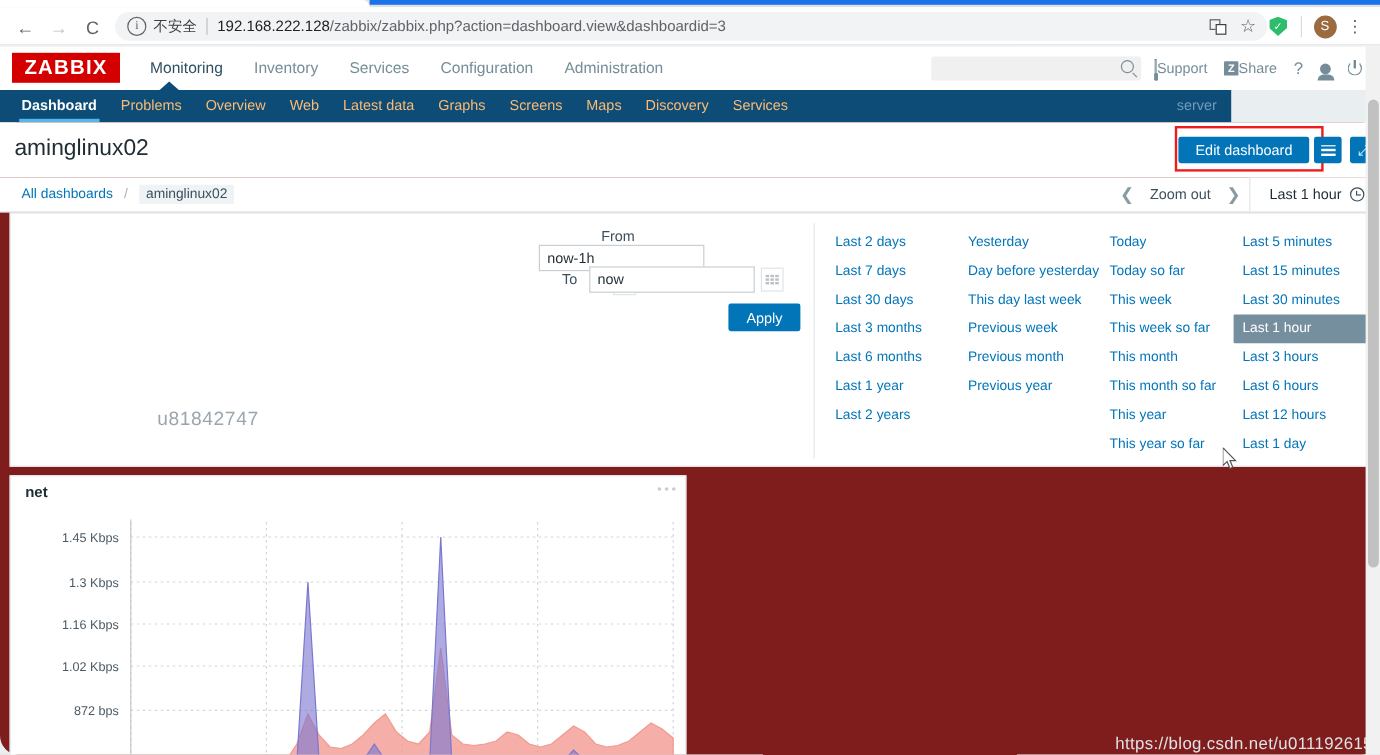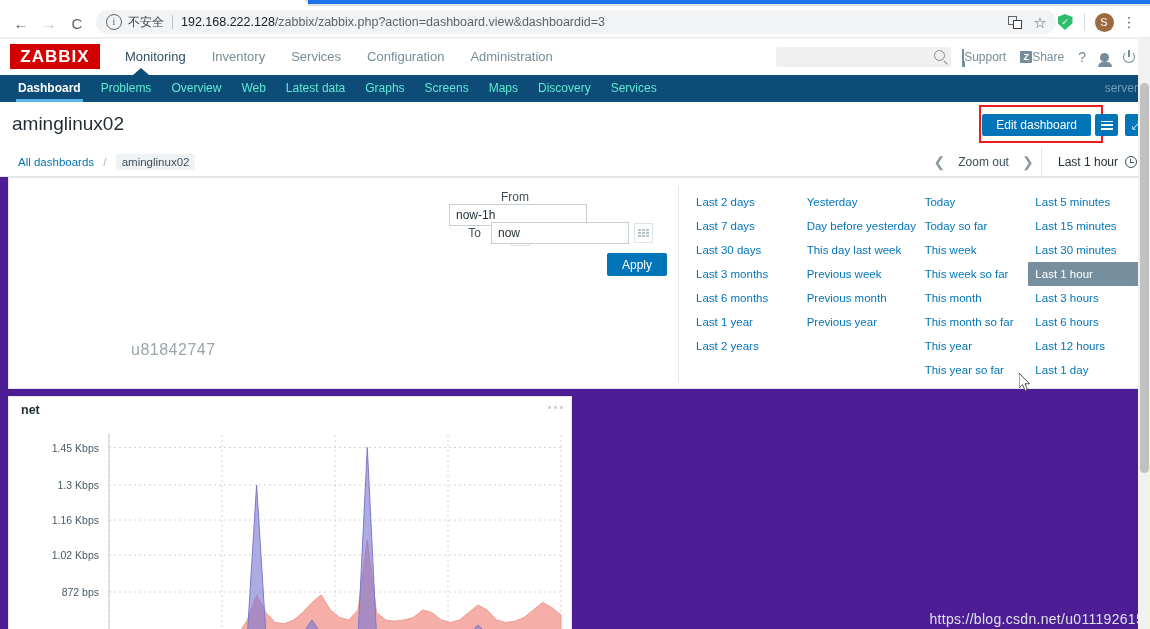--- a/index.html
+++ b/index.html
@@ -57,30 +57,30 @@
   .ic-headset:before{left:-1.5px;}
   .ic-headset:after{right:-1.5px;}
   .ic-zshare{width:12px;height:12px;background:#768d99;color:#fff;font-size:9px;font-weight:bold;display:flex;align-items:center;justify-content:center;border-radius:1px;}
   .ic-q{font-size:14px;color:#768d99;}
   .ic-user{width:9px;height:9px;border-radius:50%;background:#768d99;position:relative;}
   .ic-user:after{content:"";position:absolute;left:-2.5px;top:9px;width:14px;height:5px;background:#768d99;border-radius:7px 7px 0 0;}
   .ic-power{width:12px;height:12px;border:1.5px solid #768d99;border-radius:50%;border-top-color:transparent;position:relative;box-sizing:border-box;}
   .ic-power:after{content:"";position:absolute;left:4px;top:-2px;width:1.5px;height:7px;background:#768d99;}
 
   
-  .subnav{position:absolute;left:0;top:75px;width:1150px;height:27px;background:#0c4c76;}
+  .subnav{position:absolute;left:0;top:75px;width:1026px;height:27px;background:#0c4c76;}
   .subnav .arrowup{position:absolute;left:133px;top:-7px;width:0;height:0;border-left:8px solid transparent;border-right:8px solid transparent;border-bottom:7px solid #0c4c76;}
   .subnav .items{position:absolute;left:8px;top:0;display:flex;height:27px;align-items:center;}
-  .subnav .items a{font-size:12px;color:#5eead4;text-decoration:none;padding:0 10px;line-height:27px;position:relative;}
+  .subnav .items a{font-size:12px;color:#fdba74;text-decoration:none;padding:0 10px;line-height:27px;position:relative;}
   .subnav .items a.active{color:#ffffff;font-weight:bold;}
   .subnav .items a.active:after{content:"";position:absolute;left:8px;right:8px;bottom:0;height:3px;background:#57b7e8;}
   .subnav .server{position:absolute;right:12px;top:0;line-height:27px;font-size:12px;color:#6f9cbd;}
 
   
-  .content{position:absolute;left:0;top:102px;width:1150px;height:527px;background:#4c1d95;}
+  .content{position:absolute;left:0;top:102px;width:1150px;height:527px;background:#7f1d1d;border-radius:16px;}
   .titlerow{position:absolute;left:0;top:0;width:1150px;height:46px;background:#ffffff;}
   .dashtitle{position:absolute;left:12px;top:11px;font-size:19px;color:#1f2c33;}
   .btn-edit{position:absolute;right:59px;top:12px;height:22px;padding:0 14px;background:#0275b8;color:#ffffff;font-size:12px;border:none;border-radius:2px;cursor:pointer;font-family:"Liberation Sans",sans-serif;}
   .redbox{position:absolute;right:47px;top:3px;width:124px;height:38px;border:2.5px solid #ee1c1c;box-sizing:border-box;}
   .btn-sq{position:absolute;top:12px;width:23px;height:22px;background:#0275b8;border-radius:2px;display:flex;align-items:center;justify-content:center;cursor:pointer;}
   .btn-sq.b1{right:32px;}
   .btn-sq.b2{right:2px;}
   .ic-burger{width:12px;height:9px;display:flex;flex-direction:column;justify-content:space-between;}
   .ic-burger i{display:block;height:1.6px;background:#fff;}
   .ic-expand{color:#fff;font-size:12px;line-height:1;}

